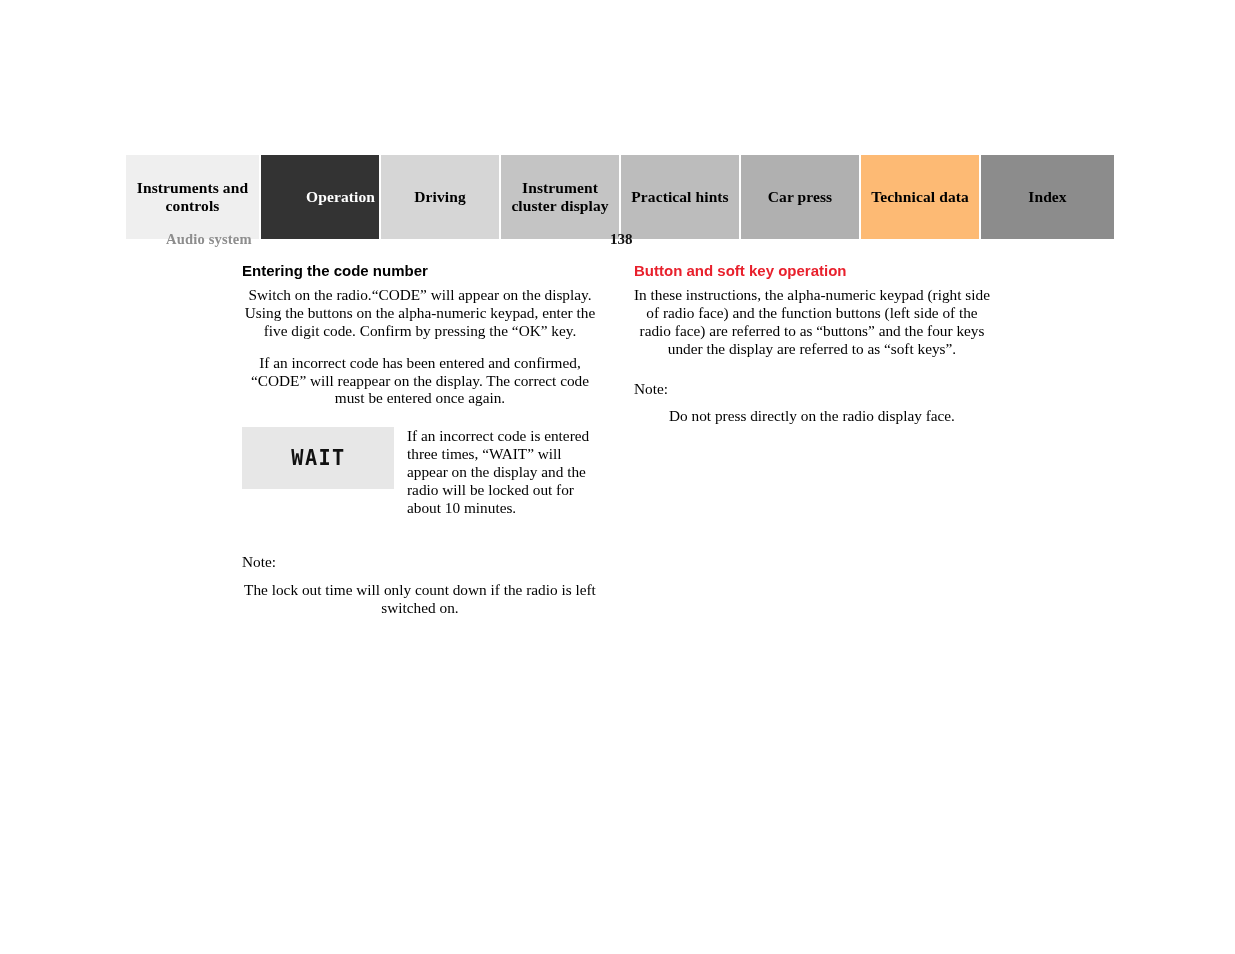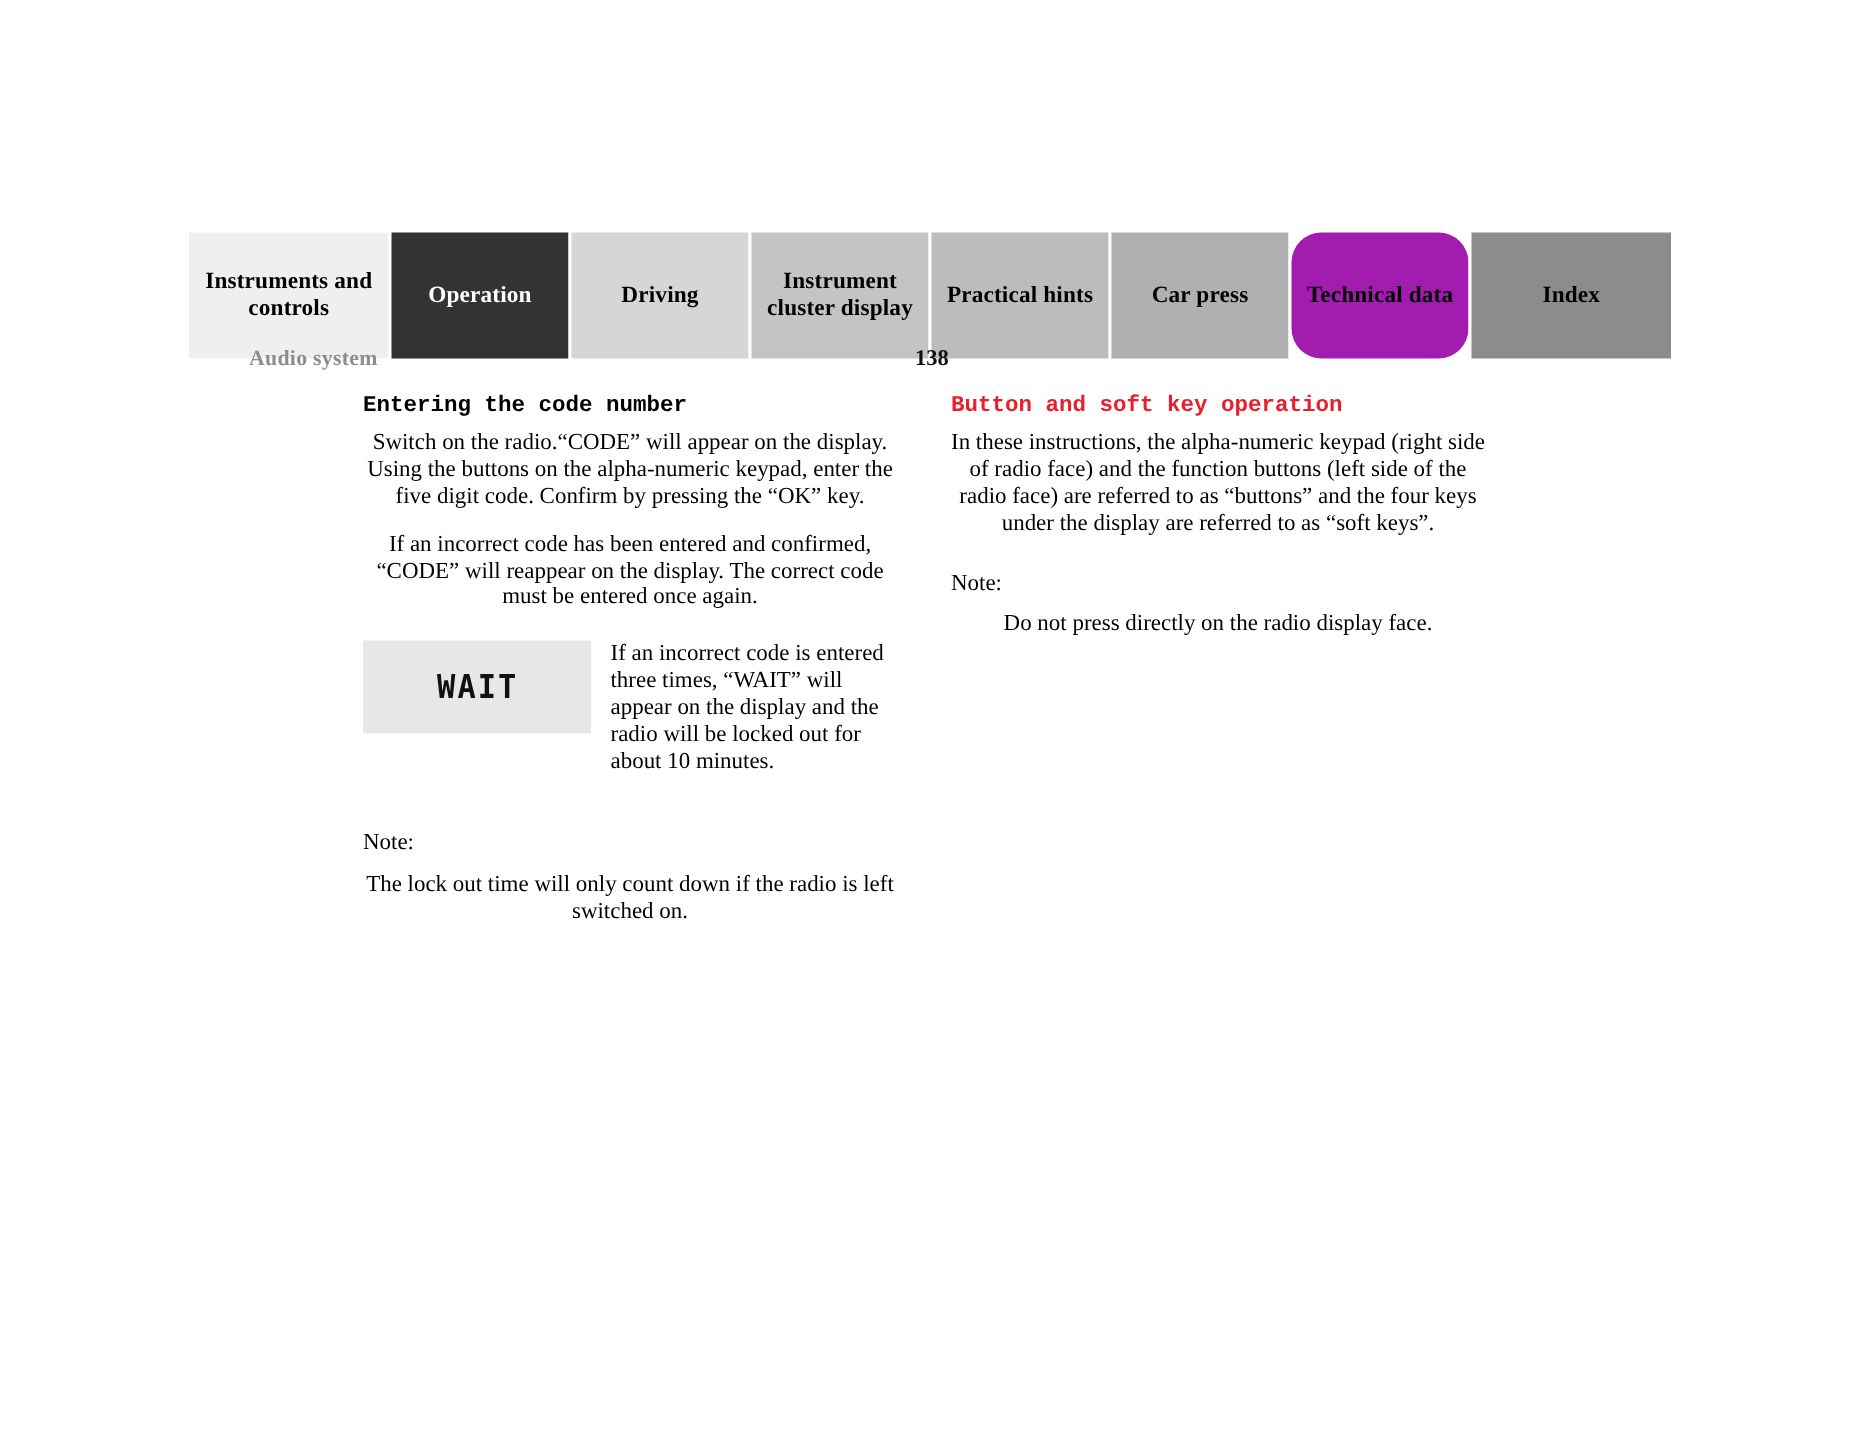--- a/index.html
+++ b/index.html
@@ -35,20 +35,21 @@
     font-weight: bold;
     font-size: 15.5px;
     line-height: 1.17;
     letter-spacing: 0.1px;
     color: #000000;
     box-sizing: border-box;
     padding: 0 4px;
   }
   .tab.active {
     color: #ffffff;
+    justify-content: flex-end;
   }
   .tab-sep {
     width: 2px;
     background: #ffffff;
     flex: 0 0 2px;
   }
 
   
   #running-head {
     position: absolute;
@@ -86,21 +87,21 @@
   }
   #col-right {
     position: absolute;
     left: 634px;
     top: 262px;
     width: 356px;
   }
 
   h2.head {
     margin: 0 0 6px 0;
-    font-family: Liberation Mono, monospace;
+    font-family: Liberation Sans, sans-serif;
     font-weight: bold;
     font-size: 15px;
     line-height: 1.2;
     color: #000000;
   }
   h2.head.red {
     color: #e8202c;
   }
   p.body {
     margin: 0 0 14px 0;
@@ -183,21 +184,21 @@
   </div>
   <div class="tab-sep"></div>
   <div class="tab" style="background: rgb(188, 188, 188); flex: 0 0 118px; width: 118px;">
     <span>Practical hints</span>
   </div>
   <div class="tab-sep"></div>
   <div class="tab" style="background: rgb(176, 176, 176); flex: 0 0 118px; width: 118px;">
     <span>Car press</span>
   </div>
   <div class="tab-sep"></div>
-  <div class="tab" style="background: #a21caf; flex: 0 0 118px; width: 118px; border-radius: 20px;">
+  <div class="tab" style="background: #fdba74; flex: 0 0 118px; width: 118px;">
     <span>Technical data</span>
   </div>
   <div class="tab-sep"></div>
   <div class="tab" style="background: rgb(140, 140, 140); flex: 0 0 133px; width: 133px; justify-content: center;">
     <span>Index</span>
   </div>
 </div>
 
 <div id="running-head">
   <div id="section-name">Audio system</div>

